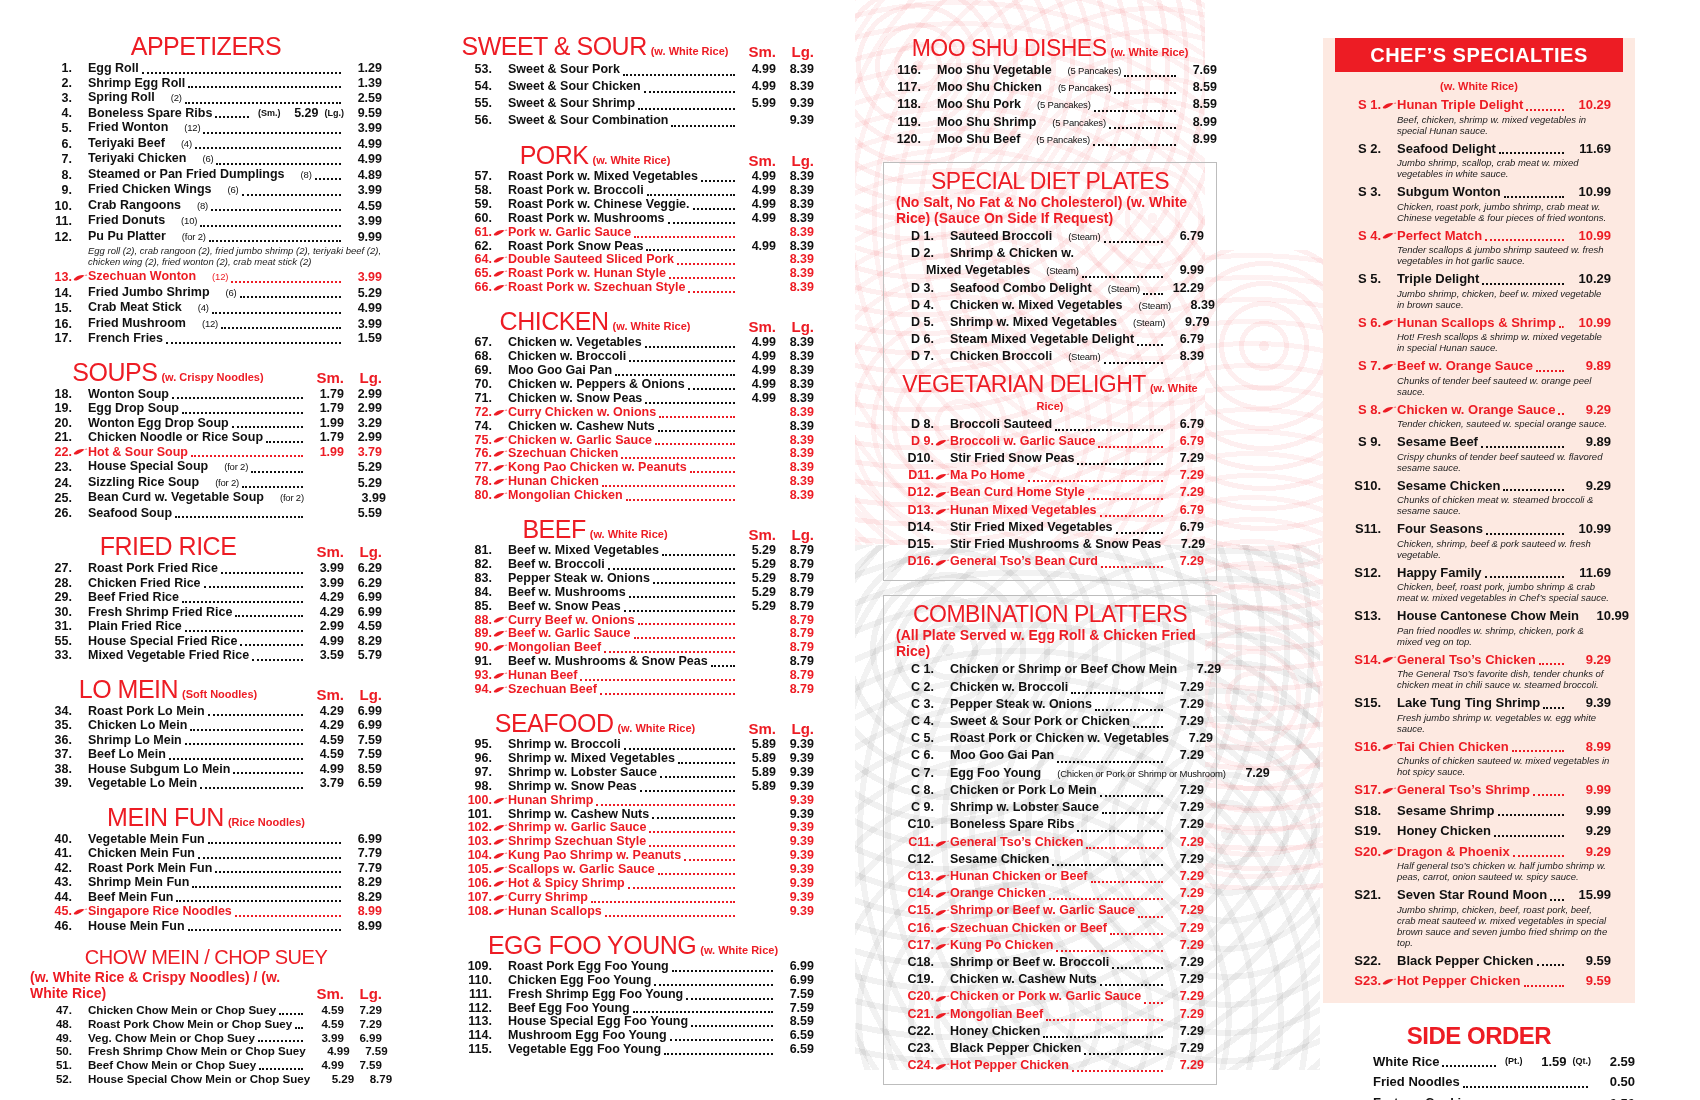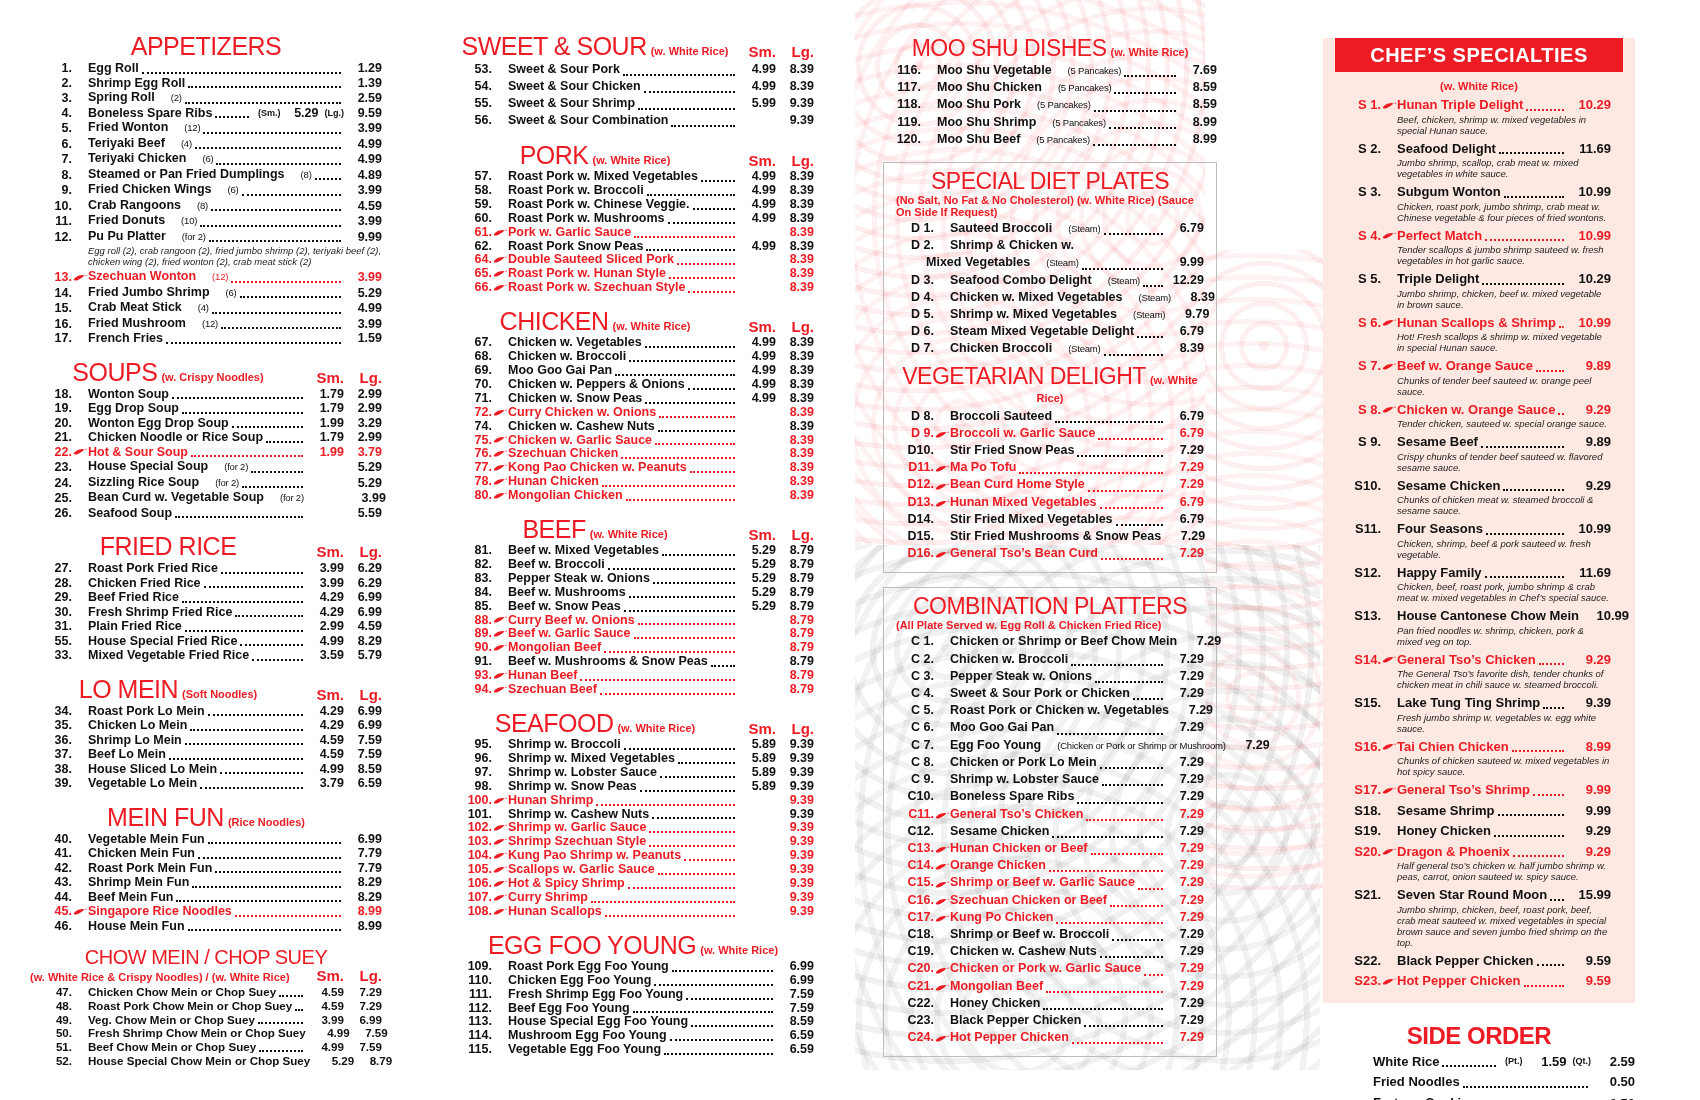--- a/index.html
+++ b/index.html
@@ -33,21 +33,21 @@
   .sec + .sec{margin-top:13px;}
   #c2 .sec + .sec{margin-top:14px;}
 
   
   .sec-head{display:flex;align-items:flex-end;margin-bottom:2px;}
   .sec-title-group{flex:1;text-align:center;}
   .sec-title{font-size:25px;line-height:26px;font-weight:400;color:var(--red);letter-spacing:-0.5px;white-space:nowrap;}
   .sec-sub{font-size:11px;font-weight:700;color:var(--red);margin-left:4px;}
   .ch{flex:0 0 34px;text-align:right;margin-left:4px;color:var(--red);font-weight:700;font-size:15px;line-height:14px;}
   .sub2-row{display:flex;align-items:flex-end;margin:-1px 0 2px;}
-  .sub2{font-size:11px;font-weight:700;color:var(--red);}
+  .sub2{font-size:14px;font-weight:700;color:var(--red);}
   .sub2-spacer{flex:1;}
   #sec-chow-mein-chop-suey .sec-title{font-size:20px;line-height:22px;}
   #sec-moo-shu-dishes .sec-title,#sec-special-diet-plates .sec-title,
   #sec-combination-platters .sec-title{font-size:23px;line-height:24px;}
   .part2-head{margin-top:6px;}
   .part2-head .sec-title{font-size:22px;line-height:24px;}
 
   
   .row{display:flex;align-items:flex-end;font-weight:700;font-size:12.5px;line-height:14.5px;color:var(--ink);}
   #c1 .row{line-height:13.9px;}
@@ -365,21 +365,21 @@
         </div>
         <div class="row">
           <span class="num"><span>37.</span></span>
           <span class="nm"><span>Beef Lo Mein</span></span>
           <span class="dots"></span>
           <span class="pp">4.59</span>
           <span class="pp">7.59</span>
         </div>
         <div class="row">
           <span class="num"><span>38.</span></span>
-          <span class="nm"><span>House Sliced Lo Mein</span></span>
+          <span class="nm"><span>House Subgum Lo Mein</span></span>
           <span class="dots"></span>
           <span class="pp">4.99</span>
           <span class="pp">8.59</span>
         </div>
         <div class="row">
           <span class="num"><span>39.</span></span>
           <span class="nm"><span>Vegetable Lo Mein</span></span>
           <span class="dots"></span>
           <span class="pp">3.79</span>
           <span class="pp">6.59</span>
@@ -1070,21 +1070,21 @@
         <div class="row">
           <span class="num"><span>D10.</span></span>
           <span class="nm"><span>Stir Fried Snow Peas</span></span>
           <span class="dots"></span>
           <span class="pp">7.29</span>
         </div>
         <div class="row spicy">
           <span class="num"><span>D11.</span><svg class="chili" width="15" height="9" viewBox="0 0 30 18">
               <path fill="currentColor" d="M28.6 2.4c-1-.9-2.6-1-3.8-.2l-1.2.8C19 .6 12.4 2 7 5.6 3.4 8 1 10.8 1.6 12.2c.6 1.5 5 .9 9.2-.9 4.8-2 9.6-5.2 12.2-8.1l1.1-.2c1.7-.2 3.3-.4 4.5-.6z"></path>
             </svg></span>
-          <span class="nm"><span>Ma Po Tofu</span></span>
+          <span class="nm"><span>Ma Po Home</span></span>
           <span class="dots"></span>
           <span class="pp">7.29</span>
         </div>
         <div class="row spicy">
           <span class="num"><span>D12.</span><svg class="chili" width="15" height="9" viewBox="0 0 30 18">
               <path fill="currentColor" d="M28.6 2.4c-1-.9-2.6-1-3.8-.2l-1.2.8C19 .6 12.4 2 7 5.6 3.4 8 1 10.8 1.6 12.2c.6 1.5 5 .9 9.2-.9 4.8-2 9.6-5.2 12.2-8.1l1.1-.2c1.7-.2 3.3-.4 4.5-.6z"></path>
             </svg></span>
           <span class="nm"><span>Bean Curd Home Style</span></span>
           <span class="dots"></span>
           <span class="pp">7.29</span>

